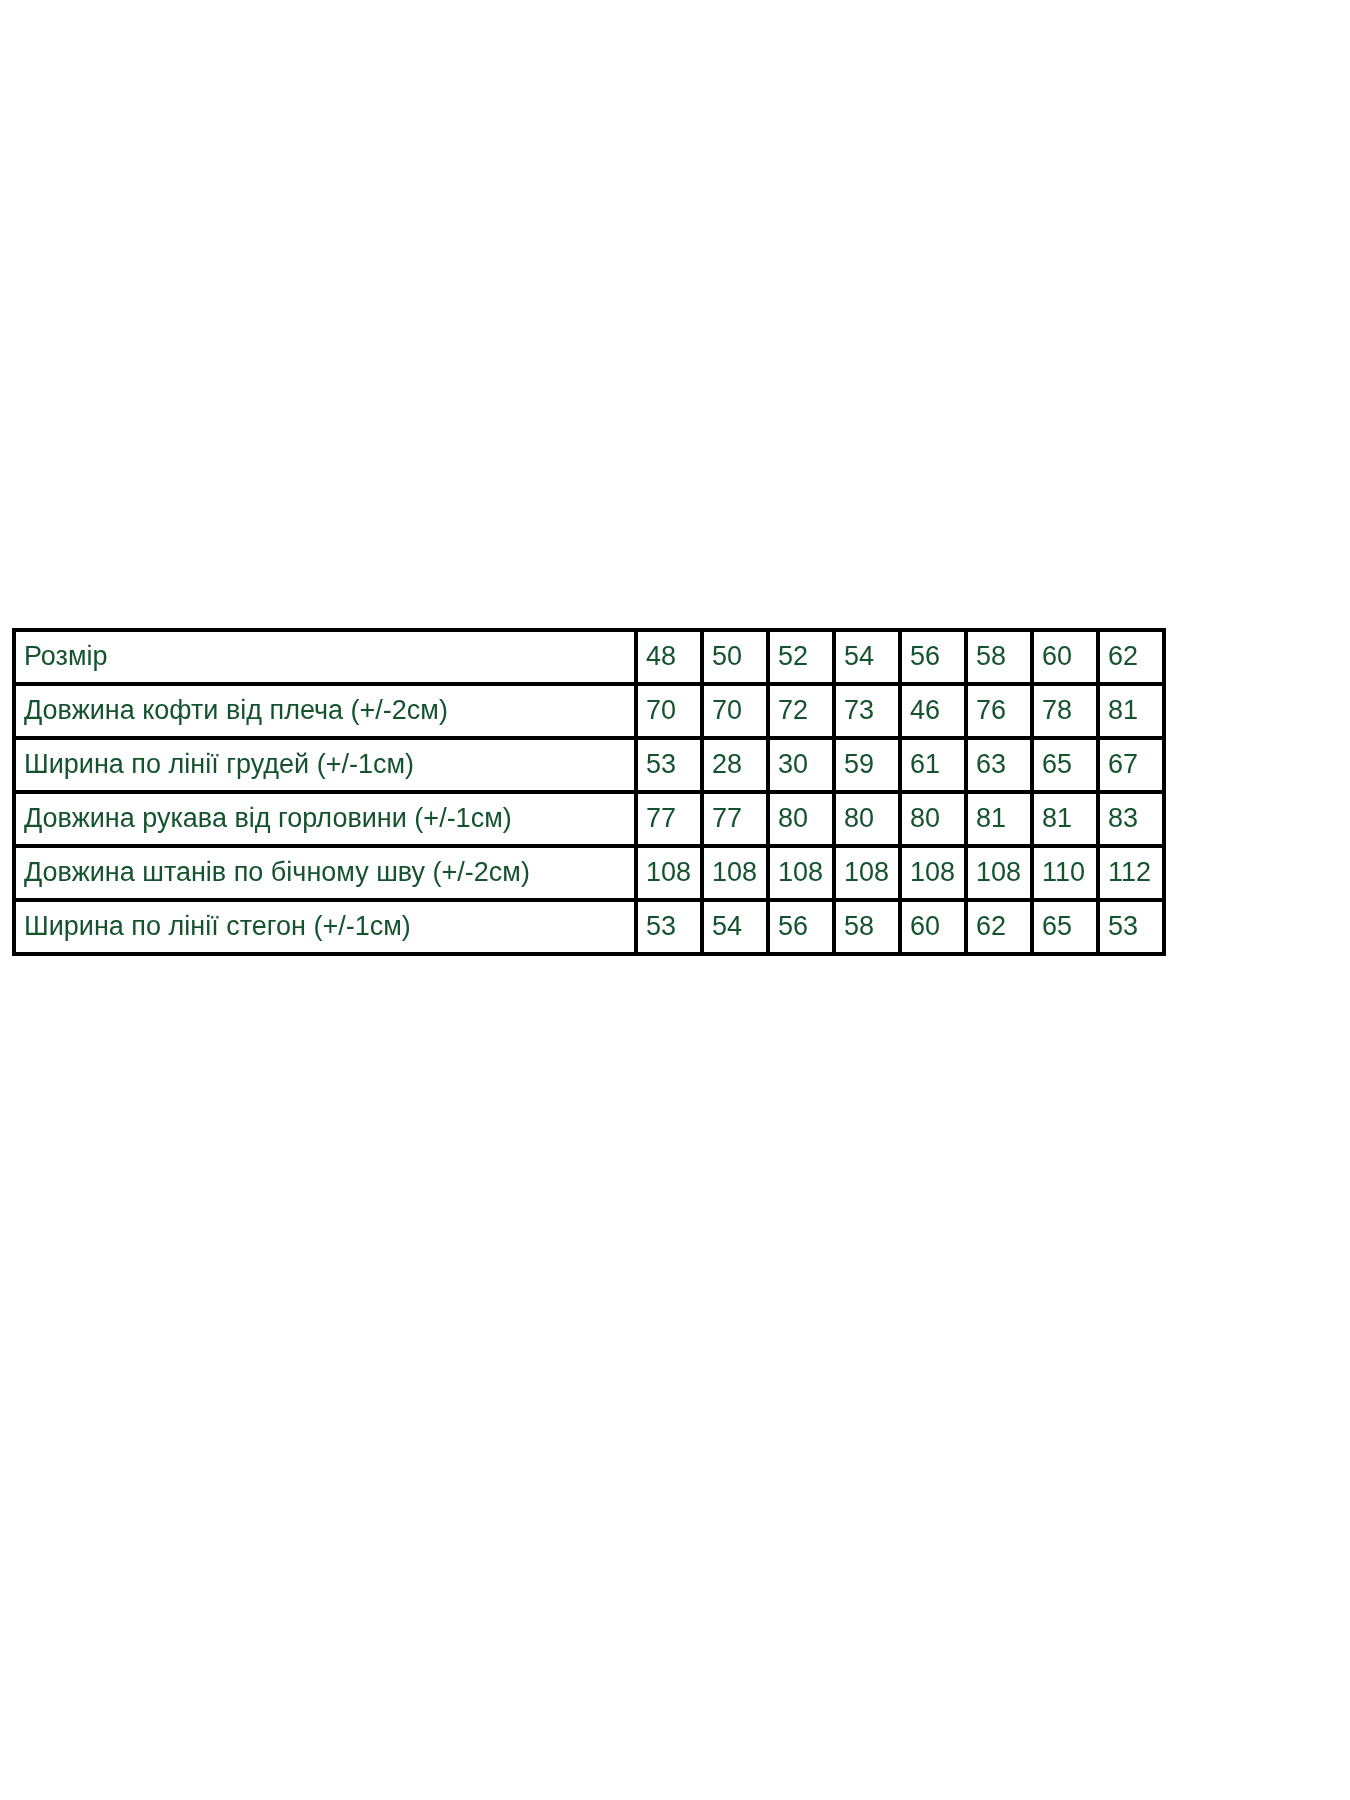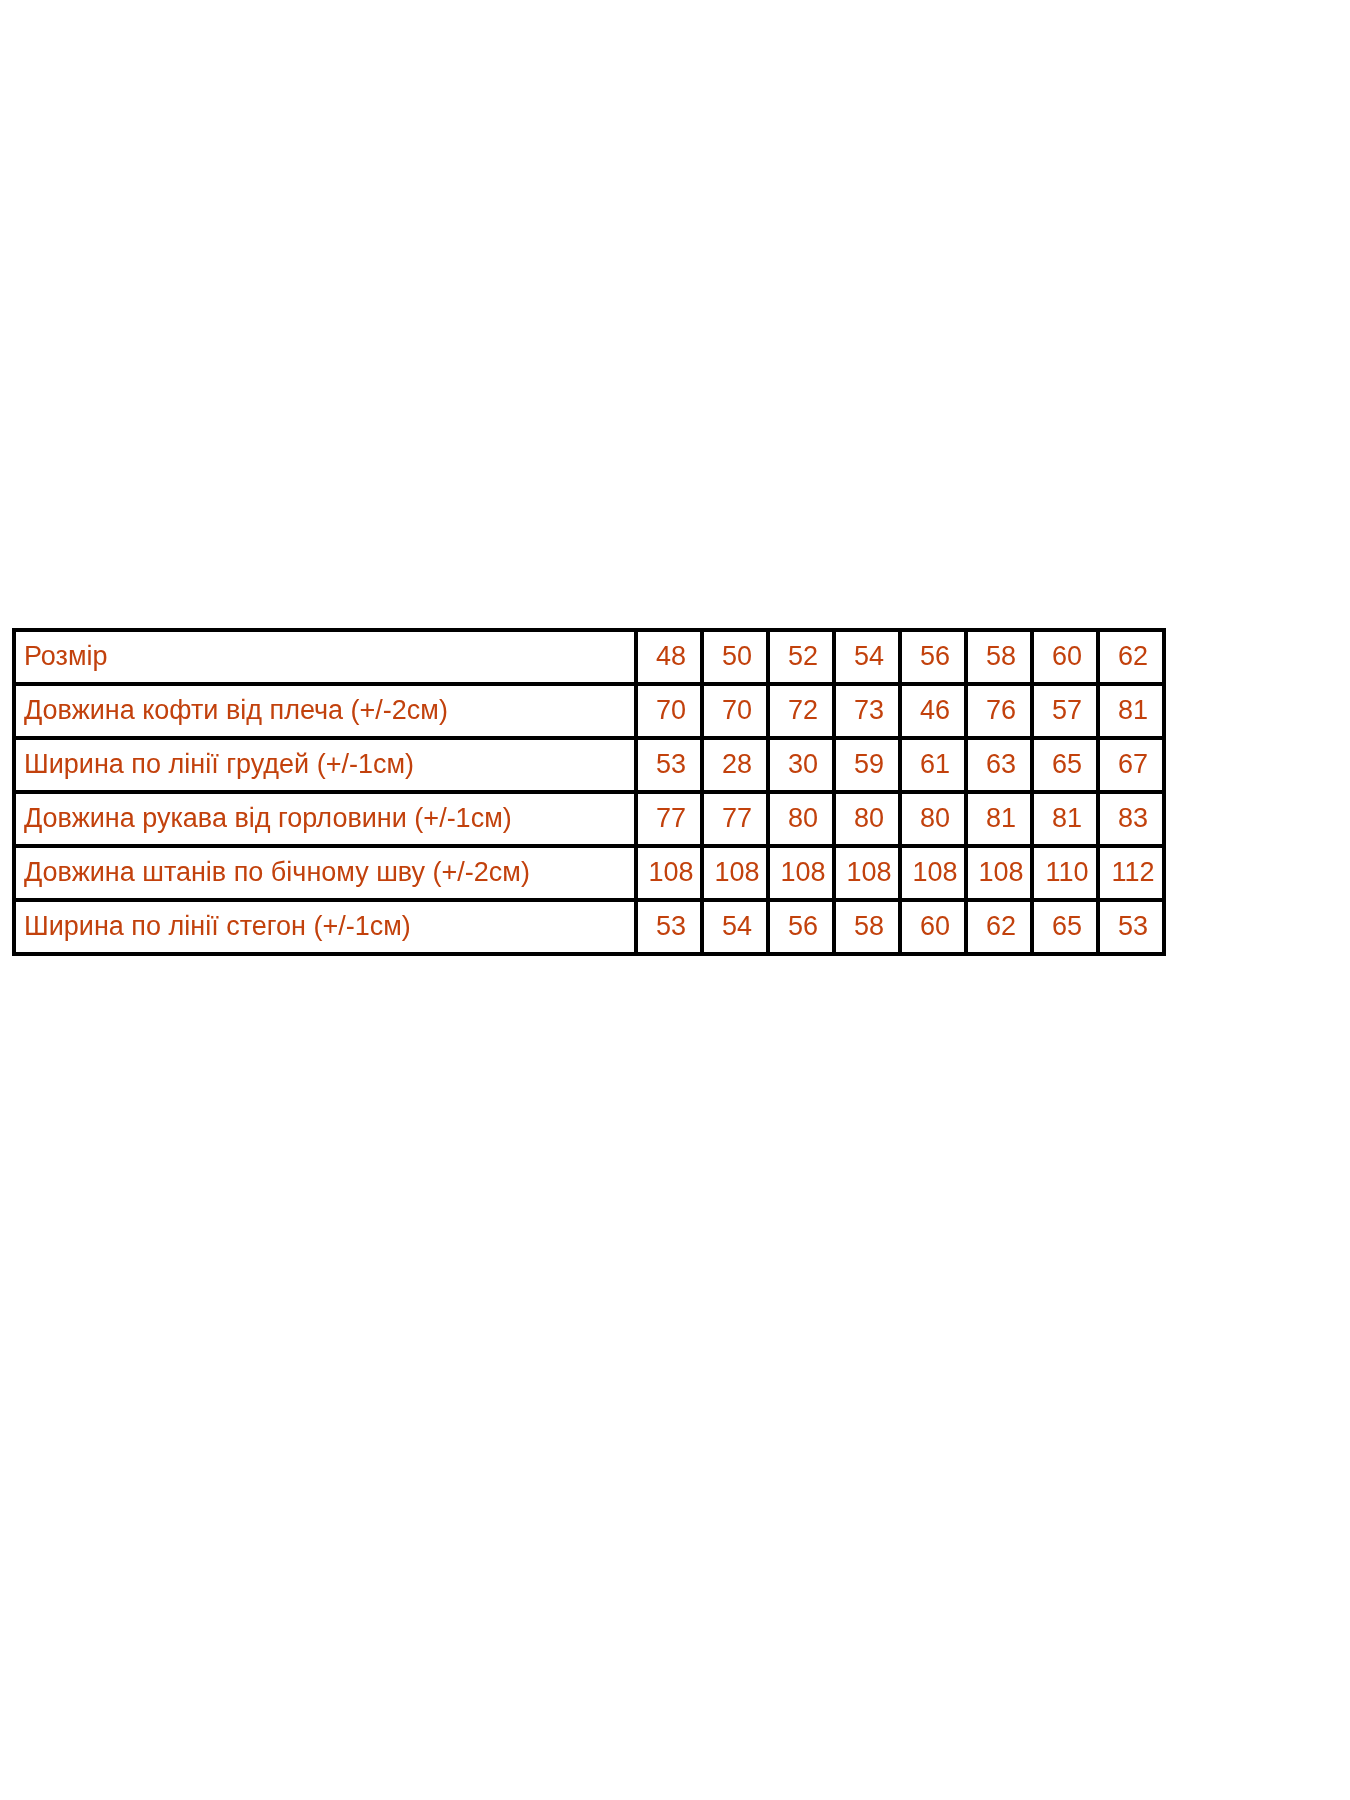--- a/index.html
+++ b/index.html
@@ -40,35 +40,35 @@
     background: #ffffff;
     border: 2px solid #000000;
   }
 
   table.size-table td {
     border: 2px solid #000000;
     padding: 2px 6px 4px 6px;
     font-size: 27px;
     line-height: 1.0;
     font-family: "Liberation Sans", sans-serif;
-    color: #c2410c;
+    color: #14532d;
     white-space: nowrap;
     height: 44px;
     vertical-align: middle;
     background: #ffffff;
   }
 
   table.size-table td.label {
     text-align: left;
     width: 620px;
     padding-left: 8px;
   }
 
   table.size-table td.val {
-    text-align: center;
+    text-align: left;
     padding-left: 8px;
     padding-right: 4px;
   }
 
   
   col.c-label { width: 622px; }
   col.c-val   { width: 66px; }
 
 </style>
 </head>
@@ -101,21 +101,21 @@
           <td class="val">62</td>
         </tr>
         <tr>
           <td class="label">Довжина кофти від плеча (+/-2см)</td>
           <td class="val">70</td>
           <td class="val">70</td>
           <td class="val">72</td>
           <td class="val">73</td>
           <td class="val">46</td>
           <td class="val">76</td>
-          <td class="val">57</td>
+          <td class="val">78</td>
           <td class="val">81</td>
         </tr>
         <tr>
           <td class="label">Ширина по лінії грудей (+/-1см)</td>
           <td class="val">53</td>
           <td class="val">28</td>
           <td class="val">30</td>
           <td class="val">59</td>
           <td class="val">61</td>
           <td class="val">63</td>

